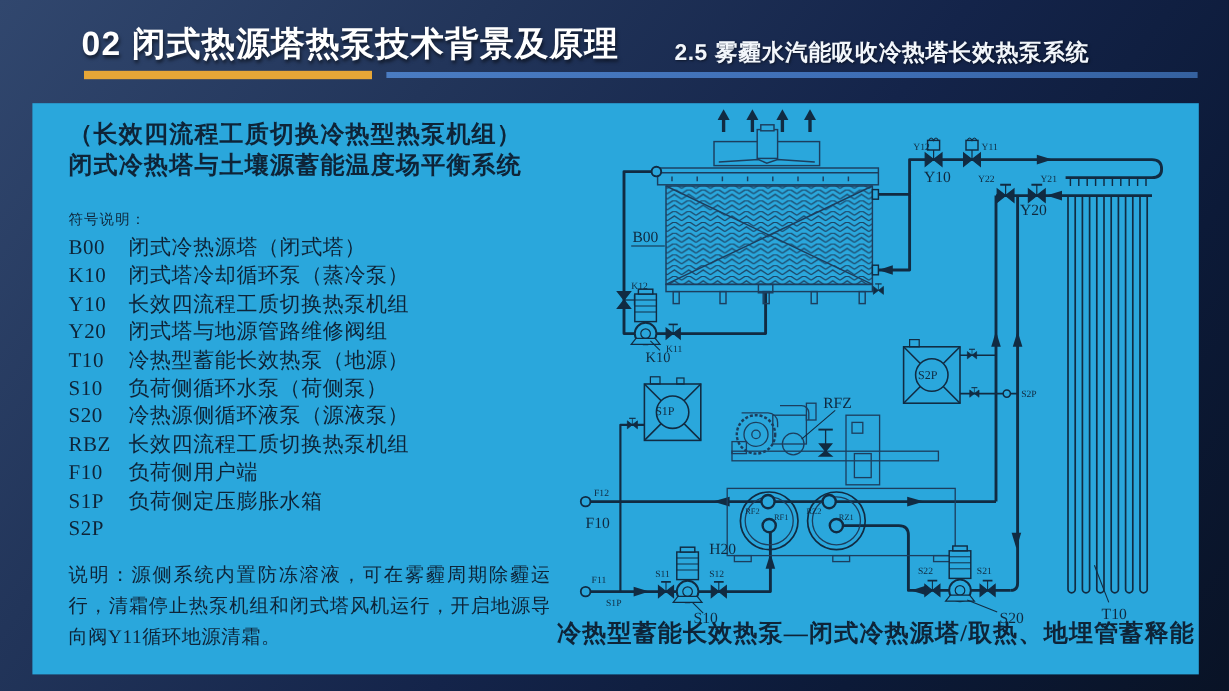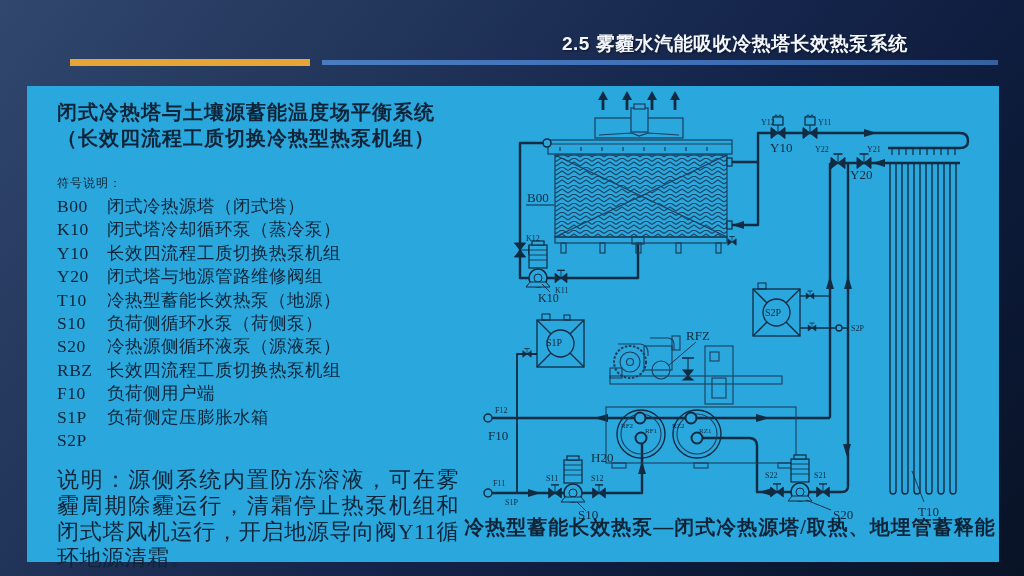--- a/index.html
+++ b/index.html
@@ -14,45 +14,46 @@
   .bar-blue{position:absolute;left:322px;top:60px;width:676px;height:5px;}
   .panel{position:absolute;left:27px;top:86px;width:972px;height:476px;}
   .leftcol{position:absolute;left:57px;top:99px;width:402px;color:#0e2438;}
   .heading{font-size:20px;font-weight:600;line-height:26px;letter-spacing:1px;
     font-family:"Liberation Sans",sans-serif;}
   .legend-title{margin-top:24px;font-family:"Liberation Serif",serif;font-size:12px;
     letter-spacing:1px;}
   .legend{margin-top:3px;font-family:"Liberation Serif",serif;font-size:17.5px;}
   .legend .row{display:flex;line-height:23.4px;letter-spacing:.5px;}
   .legend .code{width:50px;flex:none;}
-  .note{margin-top:15px;font-family:"Liberation Serif",serif;font-size:22px;line-height:26px;
+  .note{margin-top:15px;font-family:"Liberation Serif",serif;font-size:16px;line-height:26px;
     letter-spacing:.5px;text-align:justify;}
   .caption{position:absolute;left:462px;top:514px;width:536px;text-align:center;color:#0e2438;
     font-family:"Liberation Serif",serif;font-size:20px;font-weight:bold;letter-spacing:1px;
     white-space:nowrap;}
   svg text{font-family:"Liberation Serif",serif;fill:#10293f;}
   .lbl-lg{font-size:13px;}
   .lbl-md{font-size:12px;}
   .lbl-sm{font-size:8px;}
 </style>
 </head>
 <body>
 
 <div id="slide">
 
+  <div class="title">02 闭式热源塔热泵技术背景及原理</div>
   <div class="subtitle">2.5 雾霾水汽能吸收冷热塔长效热泵系统</div>
   <div class="bar-gold" style="background:#E6A637;"></div>
   <div class="bar-blue" style="background:linear-gradient(90deg,#4a7cc2,#3e6eb5 60%,#35619f);"></div>
 
   <div class="panel" style="background:#2AA7DC;"></div>
 
   <div class="leftcol">
     <div class="heading">
+      <div>（长效四流程工质切换冷热型热泵机组）</div>
       <div>闭式冷热塔与土壤源蓄能温度场平衡系统</div>
-      <div>（长效四流程工质切换冷热型热泵机组）</div>
     </div>
     <div class="legend-title">符号说明：</div>
     <div class="legend">
       <div class="row">
           <span class="code">B00</span>
           <span>闭式冷热源塔（闭式塔）</span>
         </div>
       <div class="row">
           <span class="code">K10</span>
           <span>闭式塔冷却循环泵（蒸冷泵）</span>

